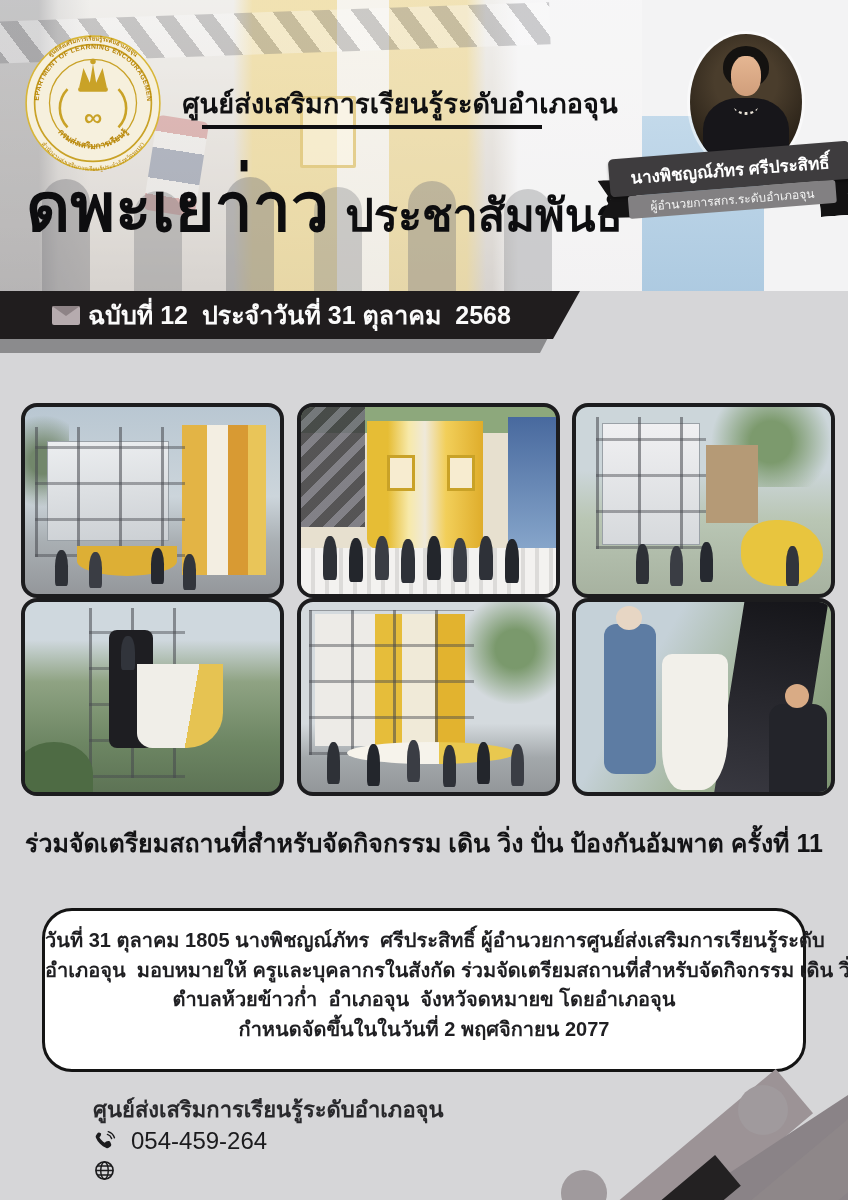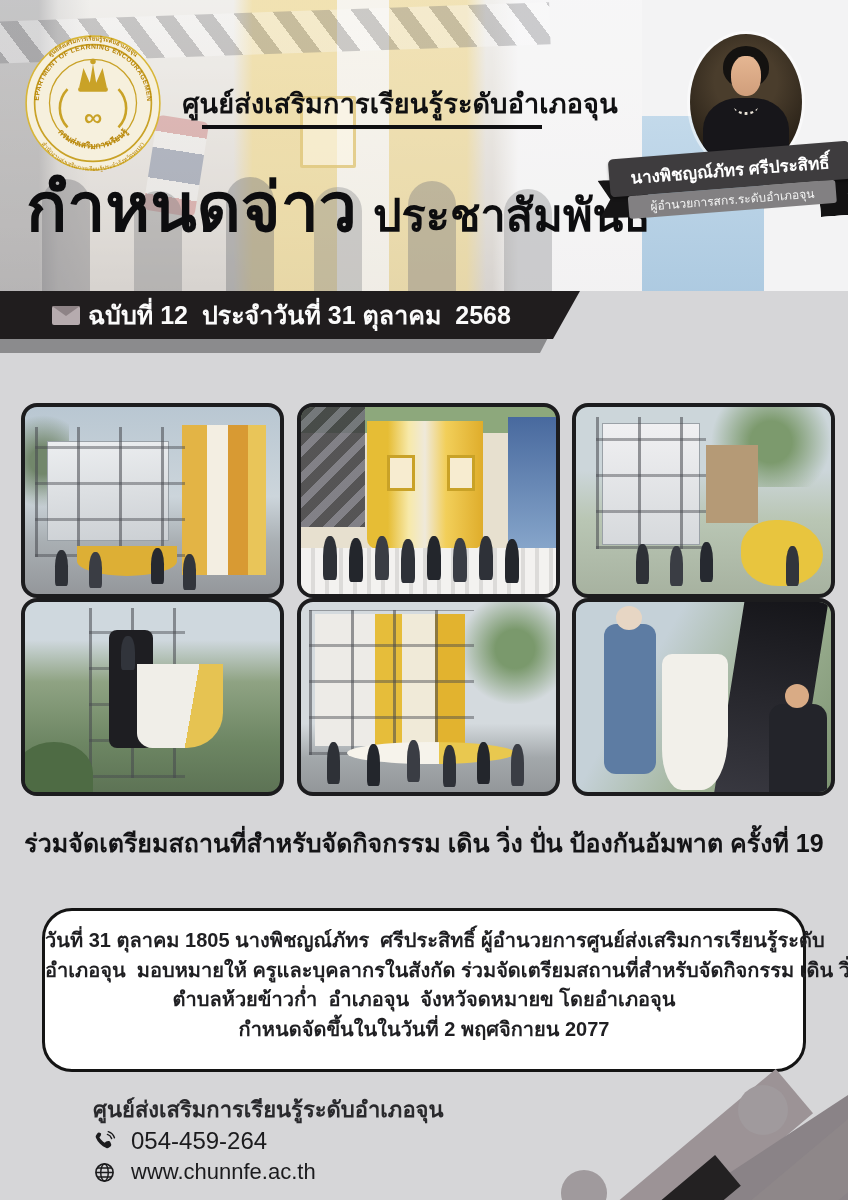--- a/index.html
+++ b/index.html
@@ -181,21 +181,21 @@
       <path d="M41 88 A 26 26 0 0 1 41 52" fill="none" stroke="#c9a227" stroke-width="2.4"></path>
       <path d="M89 88 A 26 26 0 0 0 89 52" fill="none" stroke="#c9a227" stroke-width="2.4"></path>
       <text x="65" y="87" font-size="24" font-weight="bold" fill="#c9a227" text-anchor="middle">∞</text>
     </g>
   </svg>
 
   <div class="org-title">ศูนย์ส่งเสริมการเรียนรู้ระดับอำเภอจุน</div>
   <div class="org-divider"></div>
 
   <div class="big-title">
-    <span class="t1">กำหนดจ่าว</span>
+    <span class="t1">ดพะเยา่าว</span>
     <span class="t2">ประชาสัมพันธ์</span>
   </div>
 
   <div class="portrait">
     <div class="p-body"></div>
     <div class="p-hair"></div>
     <div class="p-face"></div>
     <div class="p-pearls"></div>
   </div>
   <div class="ribbon">
@@ -256,21 +256,21 @@
   </div>
 
   <div class="photo r2 c3 p6">
     <div class="drape-k"></div>
     <div class="drape-w"></div>
     <div class="man"></div>
     <div class="woman"></div>
   </div>
 
   <div class="headline">
-    <div>ร่วมจัดเตรียมสถานที่สำหรับจัดกิจกรรม เดิน วิ่ง ปั่น ป้องกันอัมพาต ครั้งที่ 19</div>
+    <div>ร่วมจัดเตรียมสถานที่สำหรับจัดกิจกรรม เดิน วิ่ง ปั่น ป้องกันอัมพาต ครั้งที่ 11</div>
   </div>
 
   <div class="body-box">
     <div>วันที่ 31 ตุลาคม 1805 นางพิชญณ์ภัทร  ศรีประสิทธิ์ ผู้อำนวยการศูนย์ส่งเสริมการเรียนรู้ระดับ</div>
     <div>อำเภอจุน  มอบหมายให้ ครูและบุคลากรในสังกัด ร่วมจัดเตรียมสถานที่สำหรับจัดกิจกรรม เดิน วิ่ง</div>
     <div>ตำบลห้วยข้าวก่ำ  อำเภอจุน  จังหวัจดหมายข โดยอำเภอจุน</div>
     <div>กำหนดจัดขึ้นในในวันที่ 2 พฤศจิกายน 2077</div>
   </div>
 
   <div class="footer-org">ศูนย์ส่งเสริมการเรียนรู้ระดับอำเภอจุน</div>
@@ -283,21 +283,20 @@
     </svg>
     <span>054-459-264</span>
   </div>
 
   <div class="contact-row row-web">
     <svg class="icon-sq" viewBox="0 0 22 22">
       <circle cx="11" cy="11" r="8.2" fill="none" stroke="#1b1b1d" stroke-width="1.6"></circle>
       <ellipse cx="11" cy="11" rx="3.6" ry="8.2" fill="none" stroke="#1b1b1d" stroke-width="1.4"></ellipse>
       <path d="M2.8 11h16.4 M4.2 6.6h13.6 M4.2 15.4h13.6" stroke="#1b1b1d" stroke-width="1.4" fill="none"></path>
     </svg>
-    <span>www.chunnfe.ac.th</span>
   </div>
 
   <div class="deco-bar-1"></div>
   <div class="deco-tri"></div>
   <div class="deco-bar-2"></div>
   <div class="deco-wedge"></div>
   <div class="deco-circle-a"></div>
   <div class="deco-circle-b"></div>
 
 </div>

